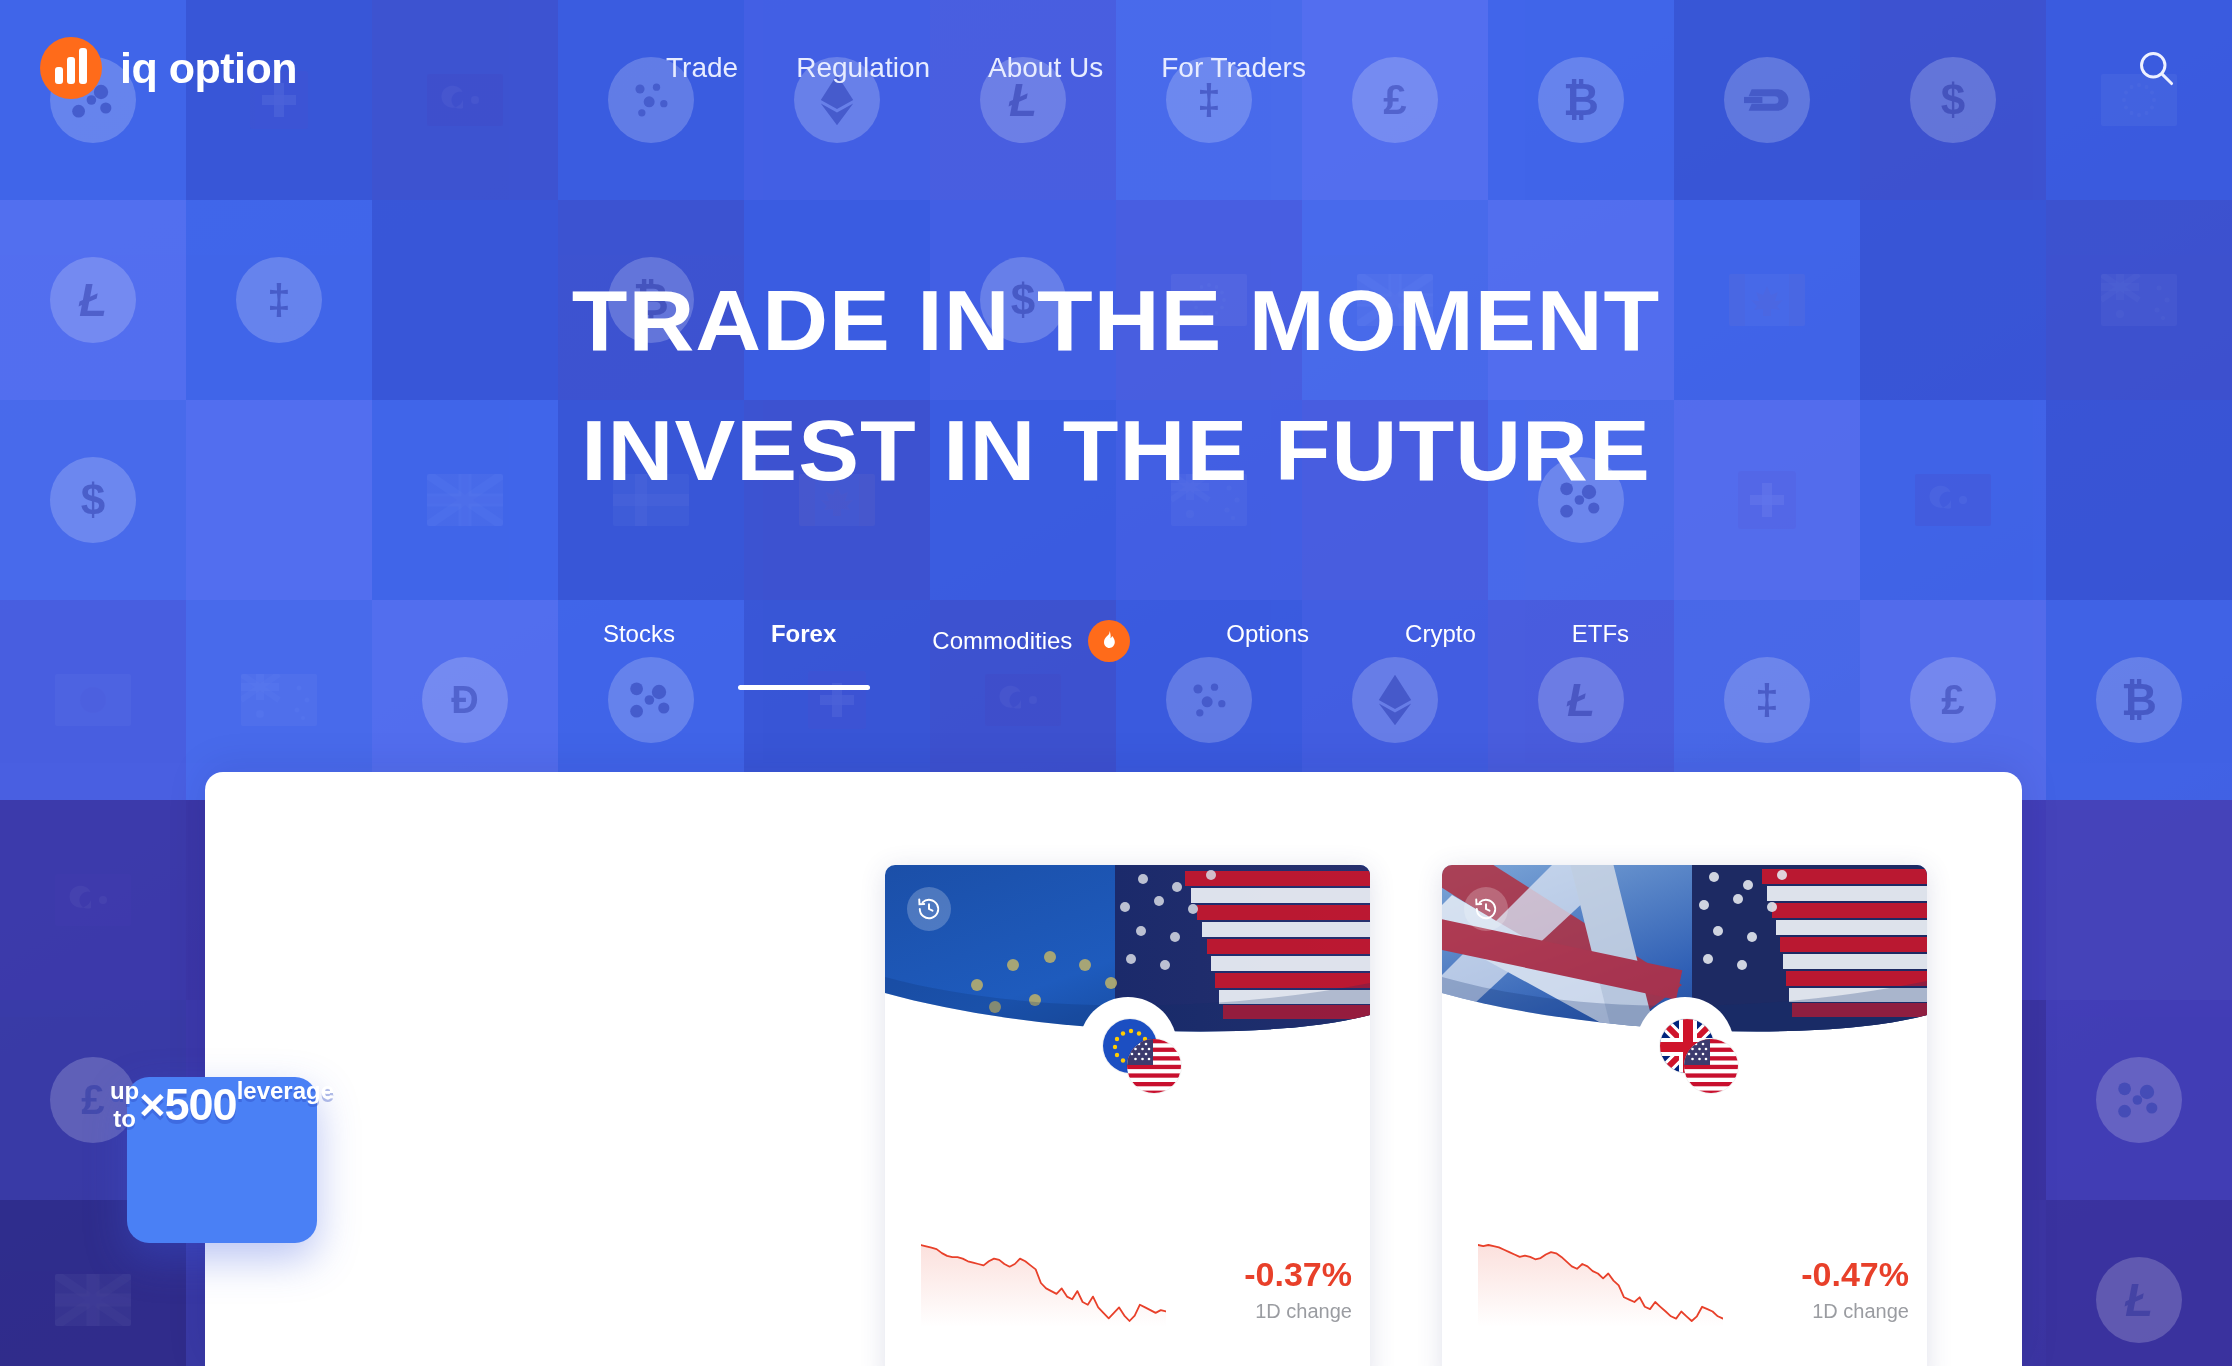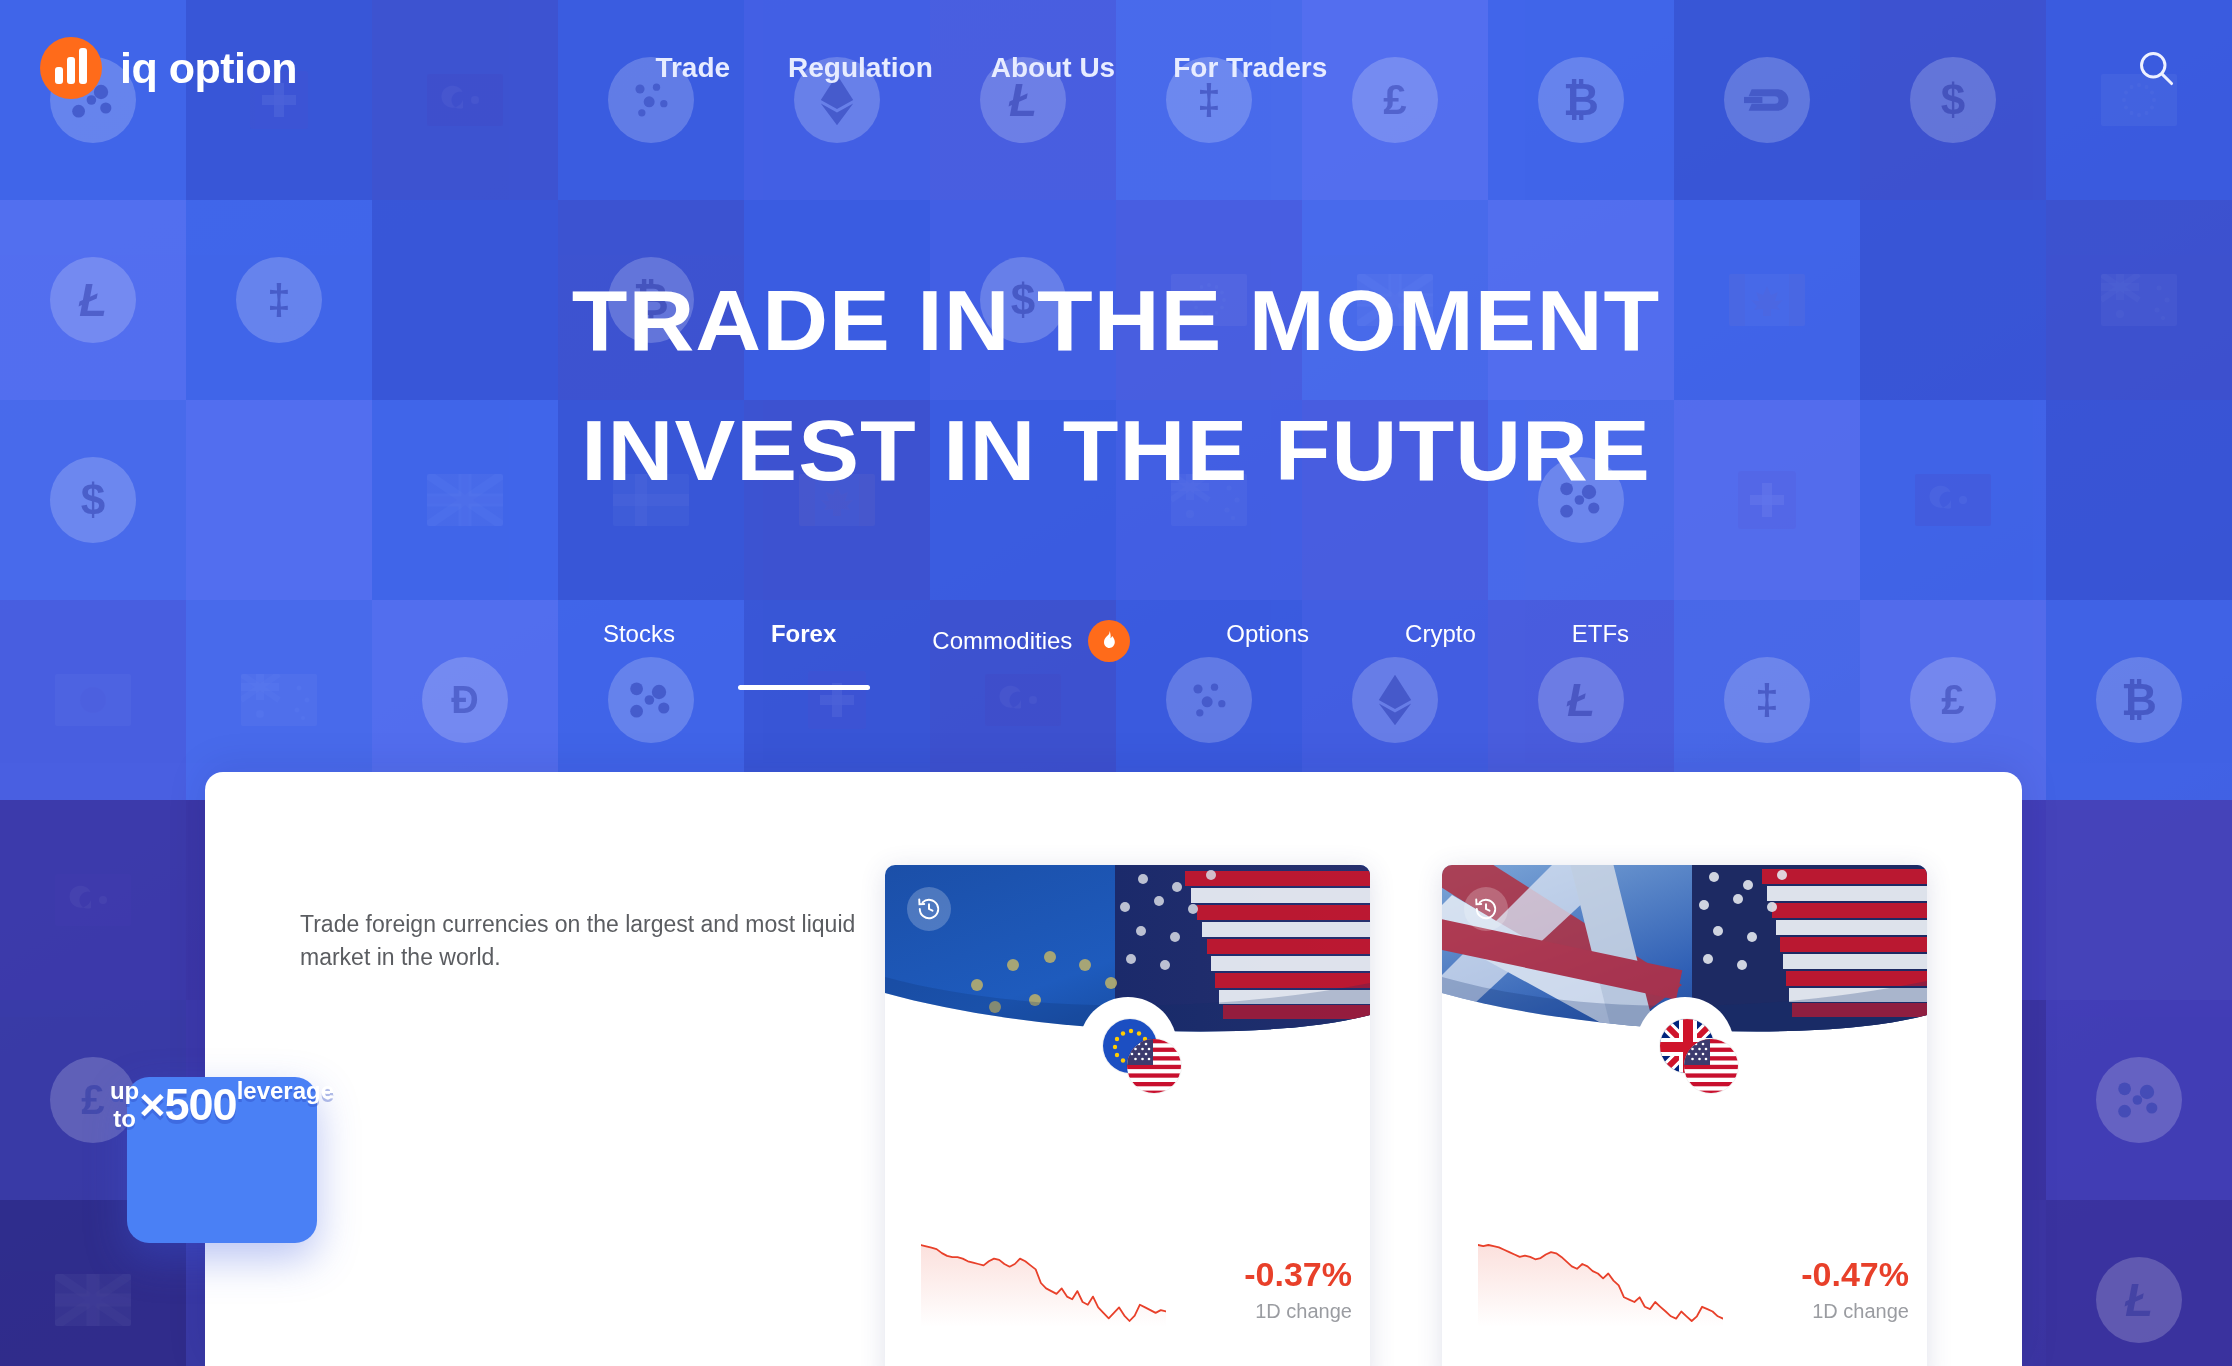--- a/index.html
+++ b/index.html
@@ -40,21 +40,21 @@
   }
   #logo-mark i{ display:block; width:8px; background:#fff; border-radius:3px; }
   #logo-mark i:nth-child(1){ height:17px;}
   #logo-mark i:nth-child(2){ height:27px;}
   #logo-mark i:nth-child(3){ height:36px;}
   #logo-text{ color:#fff; font-size:43px; font-weight:700; letter-spacing:-.5px; }
 
   #main-nav{ display:flex; align-items:center; gap:58px; margin-left:auto; margin-right:auto;
              transform:translateX(-30px); }
   .nav-link{
-    color:#e7ecff; font-size:28px; font-weight:700; cursor:pointer;
+    color:#e7ecff; font-size:28px; font-weight:400; cursor:pointer;
     text-decoration:none; white-space:nowrap;text-align:right;
   }
   #search-button{
     margin-right:54px; margin-left:auto; cursor:pointer; display:flex; align-items:center;
   }
 
   
   #hero-headline{
     position:absolute; top:255px; left:0; right:0; text-align:center; z-index:20;
     color:#fff; font-weight:700;
@@ -718,21 +718,20 @@
     <span>Crypto</span>
   </div>
   <div class="tab">
     <span>ETFs</span>
   </div>
 </div>
 
 <section id="content-panel">
 
   <div id="forex-summary">
-    <p id="forex-desc">Trade foreign currencies on the largest and most liquid market in the world.</p>
   </div>
 
   <div id="leverage-badge">
     <div class="lv-top">up to</div>
     <div class="lv-mid">×500</div>
     <div class="lv-bot">leverage</div>
   </div>
 
   <div id="asset-cards">
 

